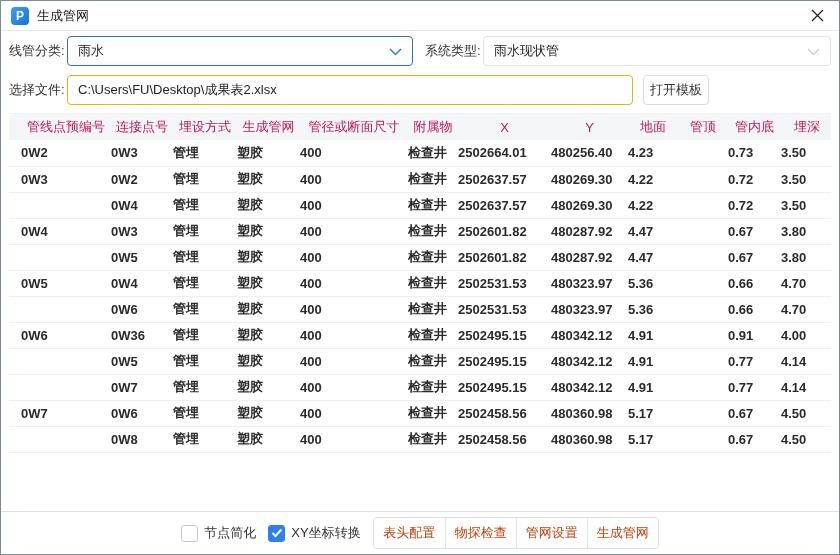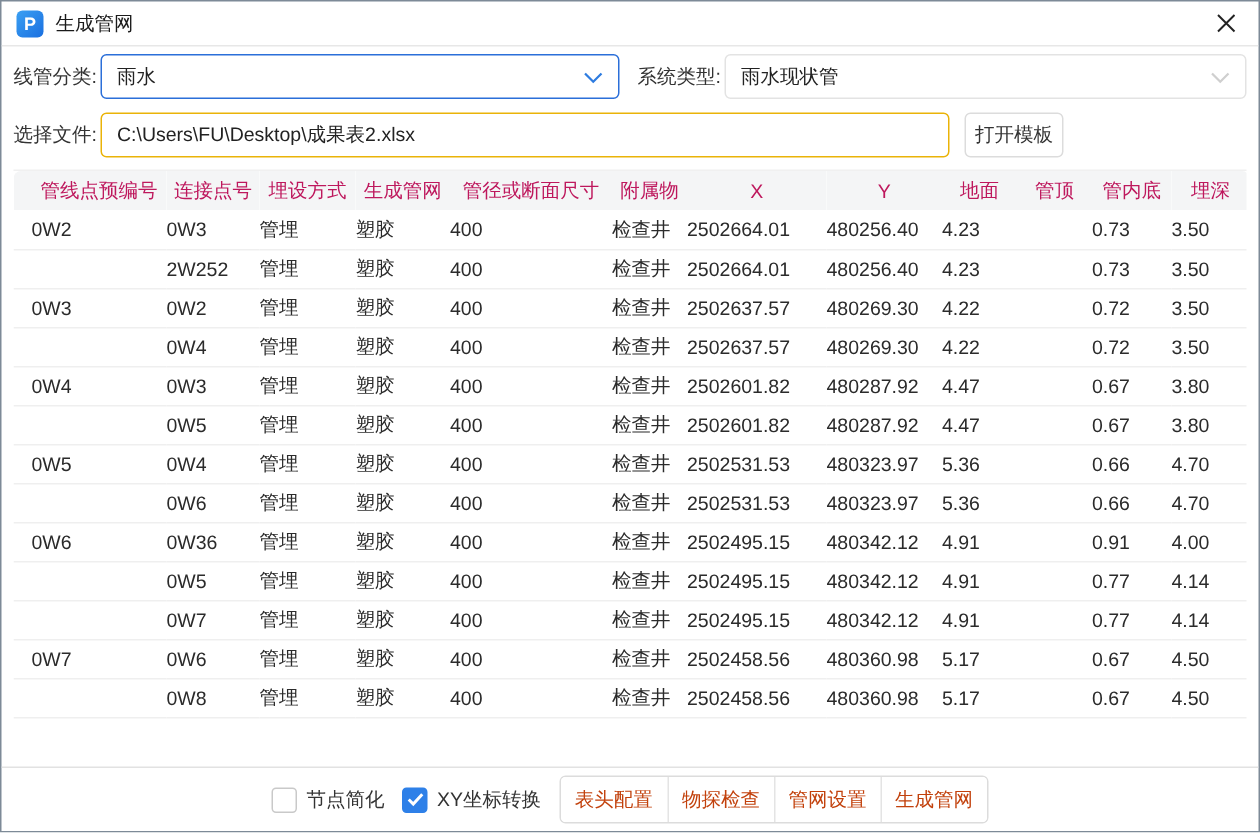--- a/index.html
+++ b/index.html
@@ -48,21 +48,21 @@
     height:26px; background:#f4f5f6; font-size:13px; font-weight:normal; color:#be185d;
     text-align:center; padding:0; white-space:nowrap; overflow:hidden;
   }
   th:first-child { padding-left:12px; border-top-left-radius:5px; }
   th:last-child { border-top-right-radius:5px; }
   td {
     height:26px; font-size:13px; color:#2b2b2b; padding:0; white-space:nowrap; overflow:hidden;
     border-bottom:1px solid #efefef; background:#fff;
   }
   td:first-child { padding-left:12px; }
-  tbody tr { cursor:default; }
+  tbody tr { cursor:default;font-weight:bold; }
   
   .footer { flex:0 0 43px; border-top:1px solid #e2e2e2; display:flex; align-items:center; justify-content:center; padding:0 8px; }
   .check-item { display:flex; align-items:center; margin-right:12px; cursor:pointer; }
   .check-box {
     width:17px; height:17px; border:1px solid #c9c9c9; border-radius:3px; background:#fff;
     display:flex; align-items:center; justify-content:center; margin-right:6px;
   }
   .check-box svg { display:none; }
   .check-box.checked { background:#2e80e8; border-color:#2e80e8; }
   .check-box.checked svg { display:block; }
@@ -158,34 +158,20 @@
             <td>400</td>
             <td>检查井</td>
             <td>2502664.01</td>
             <td>480256.40</td>
             <td>4.23</td>
             <td></td>
             <td>0.73</td>
             <td>3.50</td>
           </tr>
           <tr>
-            <td></td>
-            <td>2W252</td>
-            <td>管埋</td>
-            <td>塑胶</td>
-            <td>400</td>
-            <td>检查井</td>
-            <td>2502664.01</td>
-            <td>480256.40</td>
-            <td>4.23</td>
-            <td></td>
-            <td>0.73</td>
-            <td>3.50</td>
-          </tr>
-          <tr>
             <td>0W3</td>
             <td>0W2</td>
             <td>管埋</td>
             <td>塑胶</td>
             <td>400</td>
             <td>检查井</td>
             <td>2502637.57</td>
             <td>480269.30</td>
             <td>4.22</td>
             <td></td>

